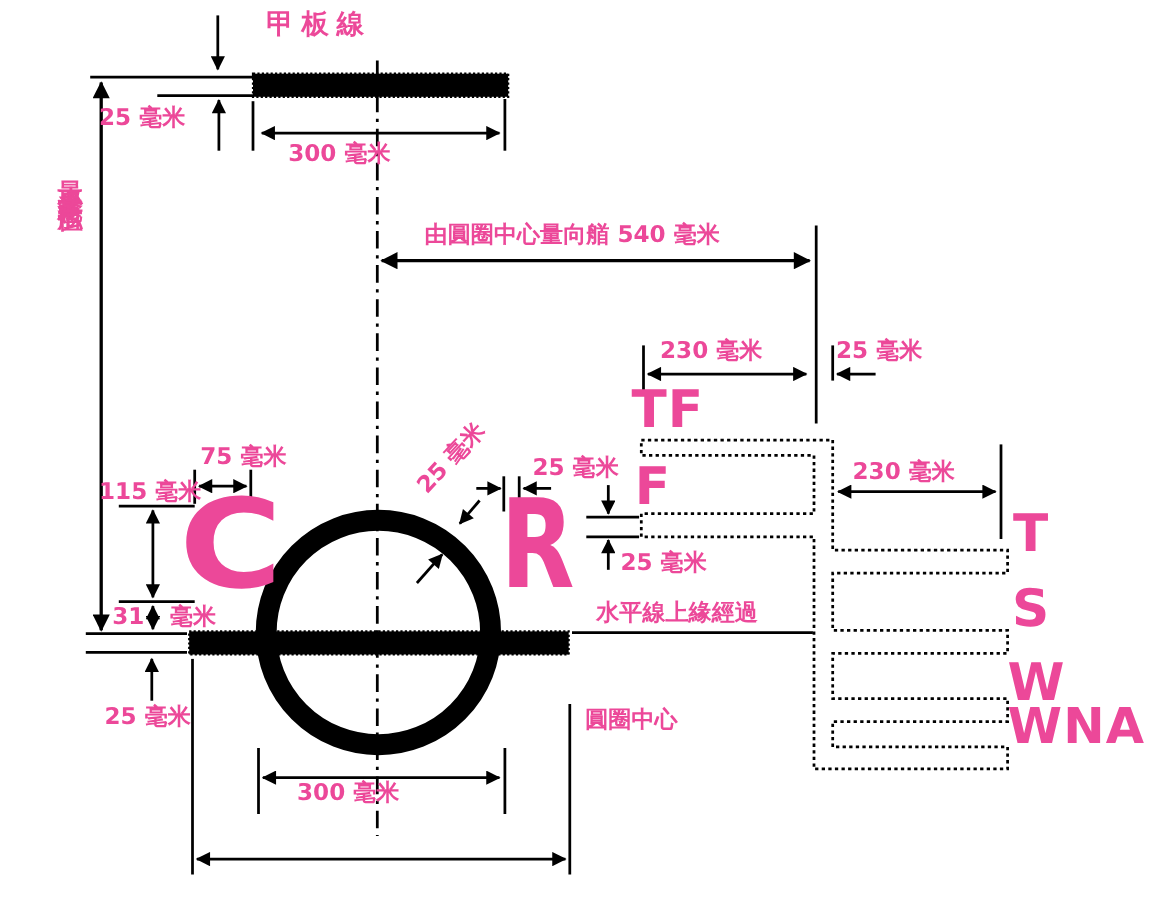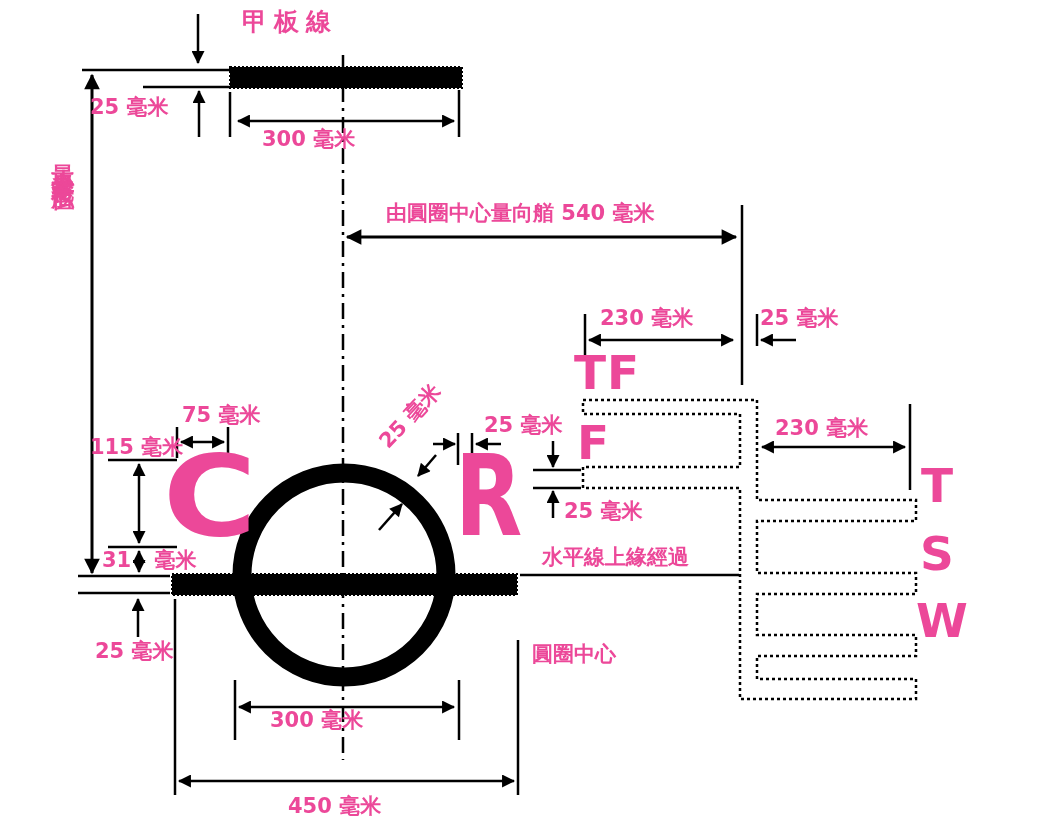--- a/index.html
+++ b/index.html
@@ -111,20 +111,21 @@
   <div class="grid-letter" style="left:577px;top:419px;">F</div>
 
   <div class="lbl ctr" style="left:775px;top:417px;width:120px;">230 毫米</div>
 
   <div class="grid-letter" style="left:921px;top:462px;">T</div>
 
   <div class="grid-letter" style="left:920px;top:530px;">S</div>
 
   <div class="grid-letter" style="left:916px;top:597px;">W</div>
 
+  <div class="grid-letter" style="left:916px;top:637px;font-size:45px;">WNA</div>
 
   <div class="lbl" style="left:182px;top:404px;text-align:center;">75 毫米</div>
 
   <div class="lbl" style="left:90px;top:436px;">115 毫米</div>
 
   <div class="lbl" style="left:392px;top:430px;transform:rotate(-47deg);transform-origin:left bottom;">25 毫米</div>
 
   <div class="lbl" style="left:484px;top:414px;">25 毫米</div>
 
   <div class="big-letter" style="left:163px;top:440px;transform:scaleX(1.14);transform-origin:left top;">C</div>
@@ -136,15 +137,14 @@
   <div class="lbl" style="left:532px;top:546px;margin-left:10px;">水平線上緣經過</div>
 
   <div class="lbl" style="left:532px;top:611px;margin-top:32px;">圓圈中心</div>
 
   <div class="lbl" style="left:102px;top:549px;word-spacing:16px;">31 毫米</div>
 
   <div class="lbl" style="left:95px;top:640px;">25 毫米</div>
 
   <div class="lbl ctr" style="left:270px;top:709px;width:150px;">300 毫米</div>
 
-  <div class="lbl ctr" style="left:288px;top:795px;width:160px;">450 毫米</div>
 
 </div>
 
 </body></html>

